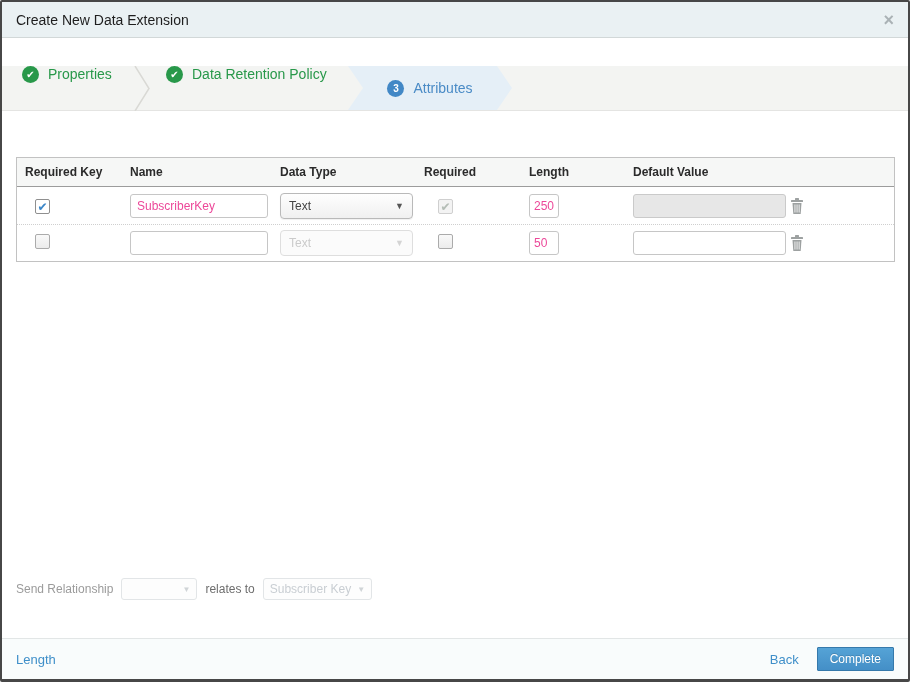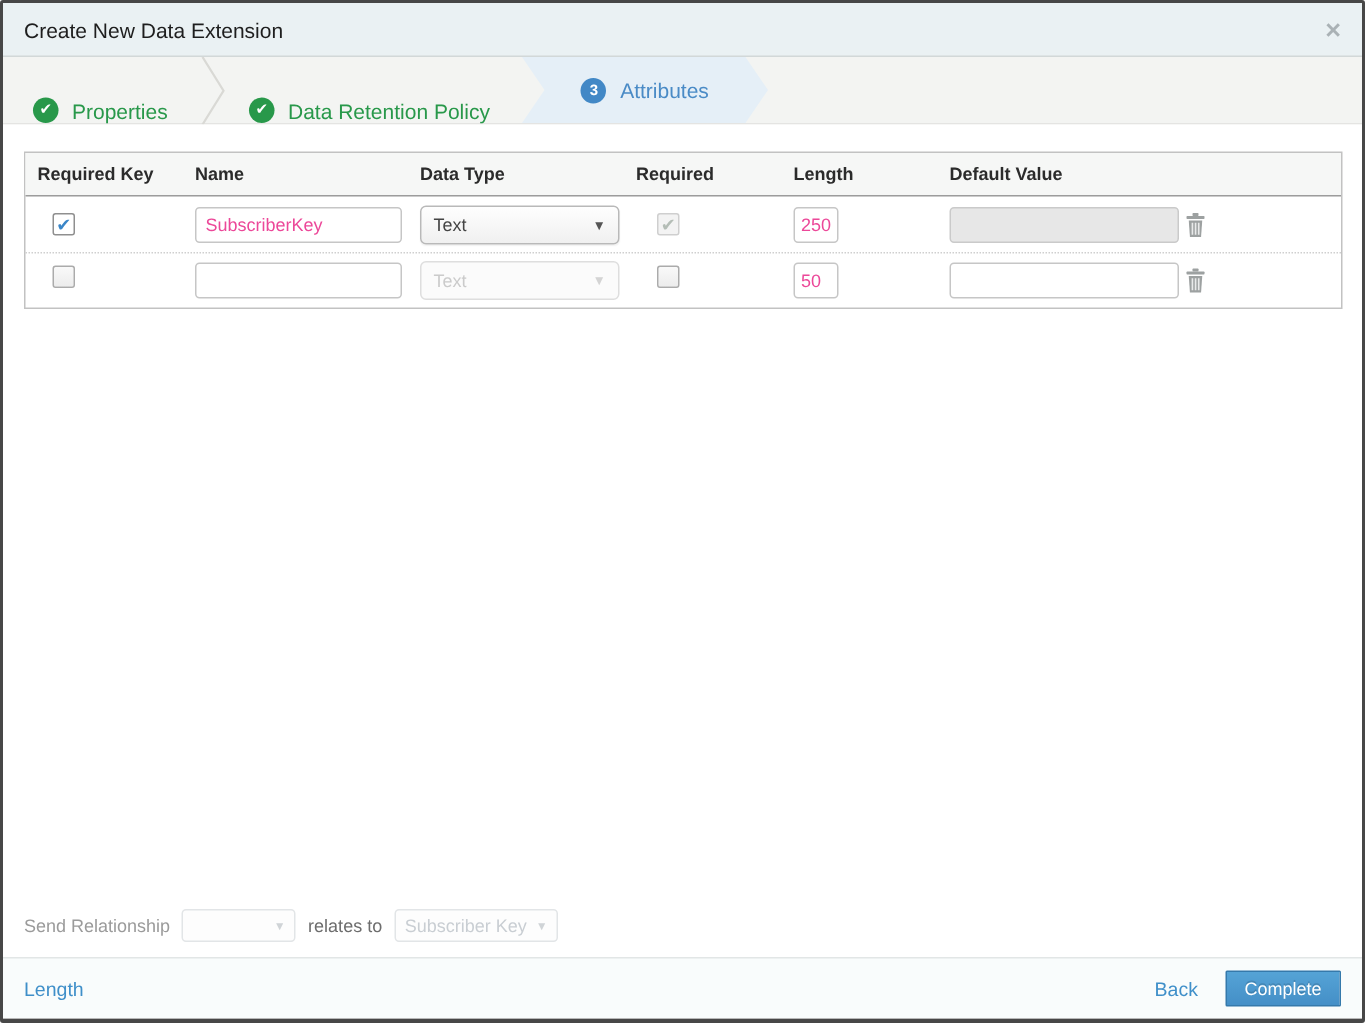--- a/index.html
+++ b/index.html
@@ -4,21 +4,21 @@
 <style>
   * { margin:0; padding:0; box-sizing:border-box; }
   html,body { width:910px; height:682px; }
   body { font-family:"Liberation Sans","DejaVu Sans",sans-serif; background:#fff; }
 
   .modal {
     width:910px; height:682px;
     border:2px solid #474747; border-bottom-width:3px;
     border-radius:2px;
     display:flex; flex-direction:column;
-    background:#fff; overflow:hidden;
+    background:#fff; overflow:hidden;gap:28px;
   }
 
   
   .titlebar {
     height:36px; flex:0 0 36px;
     background:#eaf1f3;
     border-bottom:1px solid #d2d8d8;
     display:flex; align-items:center;
     padding:0 14px;
   }
@@ -29,21 +29,21 @@
   }
 
   
   .wizard {
     height:45px; flex:0 0 45px;
     background:#f3f4f2;
     border-bottom:1px solid #e4e4e2;
     display:flex; align-items:stretch;
     padding-left:20px;
   }
-  .step { display:flex; align-items:flex-end; gap:9px; }
+  .step { display:flex; align-items:flex-start; gap:9px; }
   .step .label { font-size:14px; }
   .step.done .label { color:#28984a; }
   .step.current .label { color:#4a8bc6; }
   .badge {
     width:17px; height:17px; border-radius:50%;
     display:flex; align-items:center; justify-content:center;
     color:#fff; font-size:10px; font-weight:bold; flex:0 0 17px;
   }
   .badge.green { background:#28984a; }
   .badge.blue  { background:#4288c6; }

